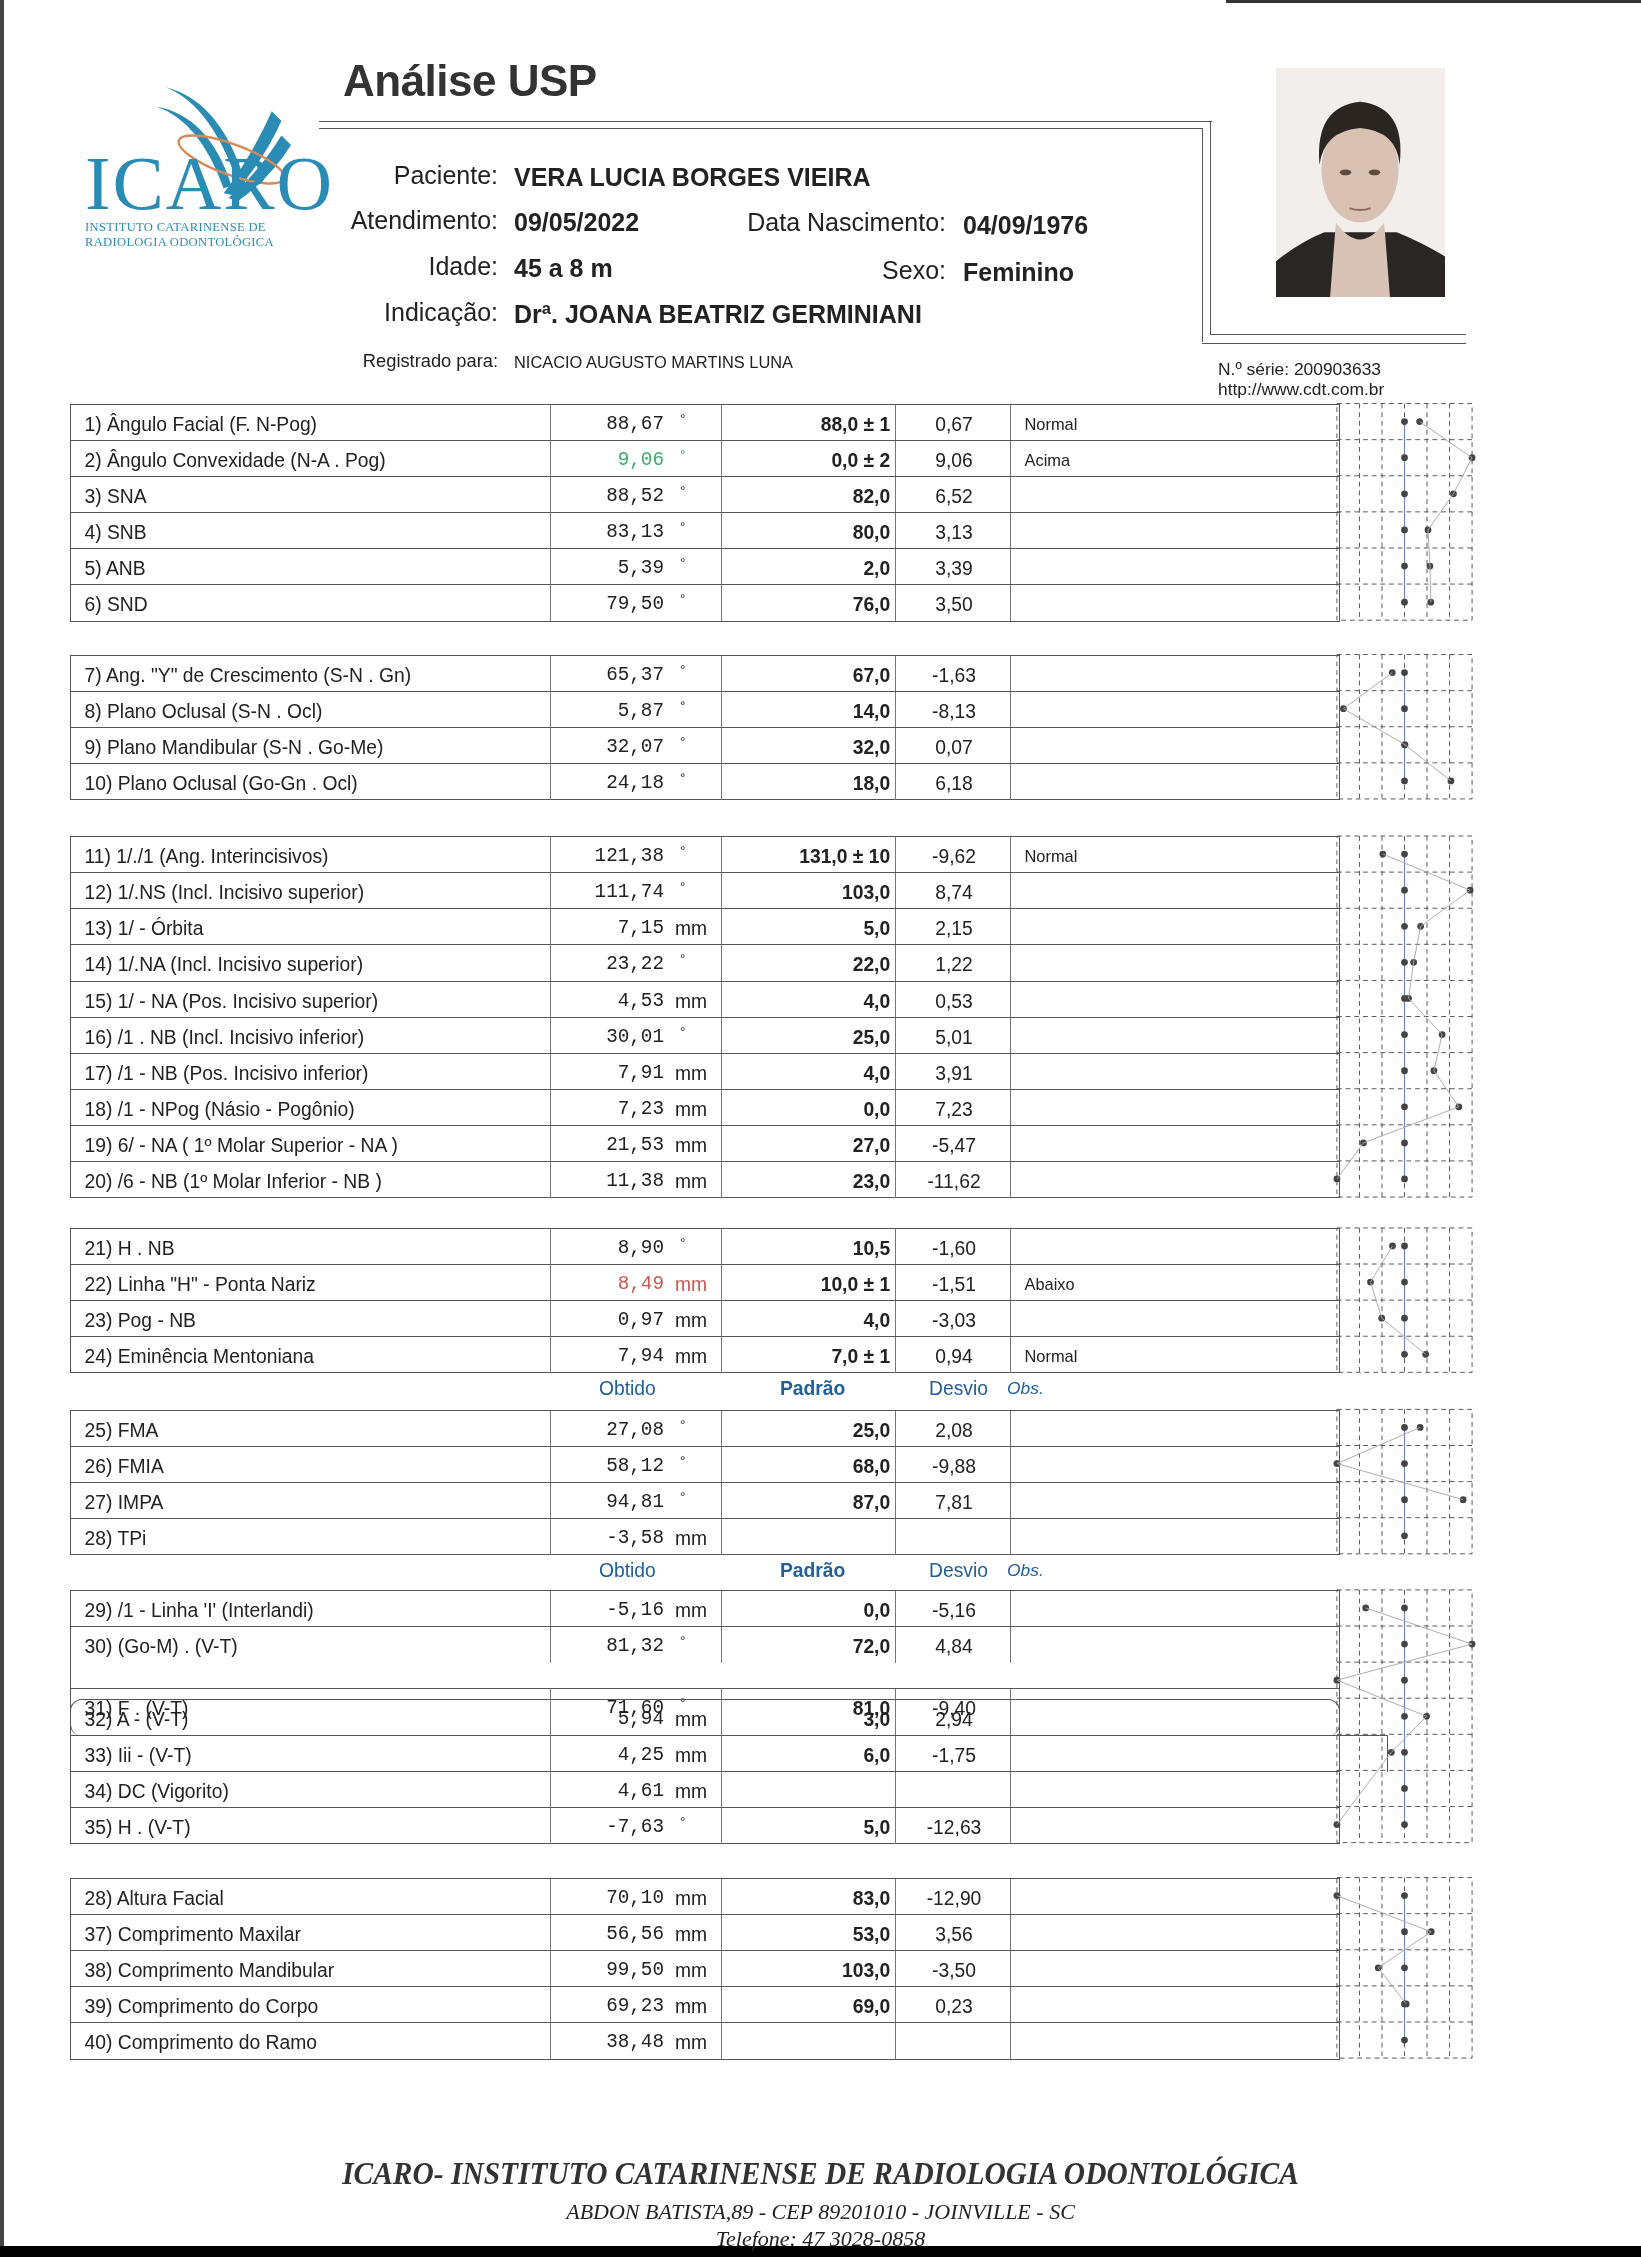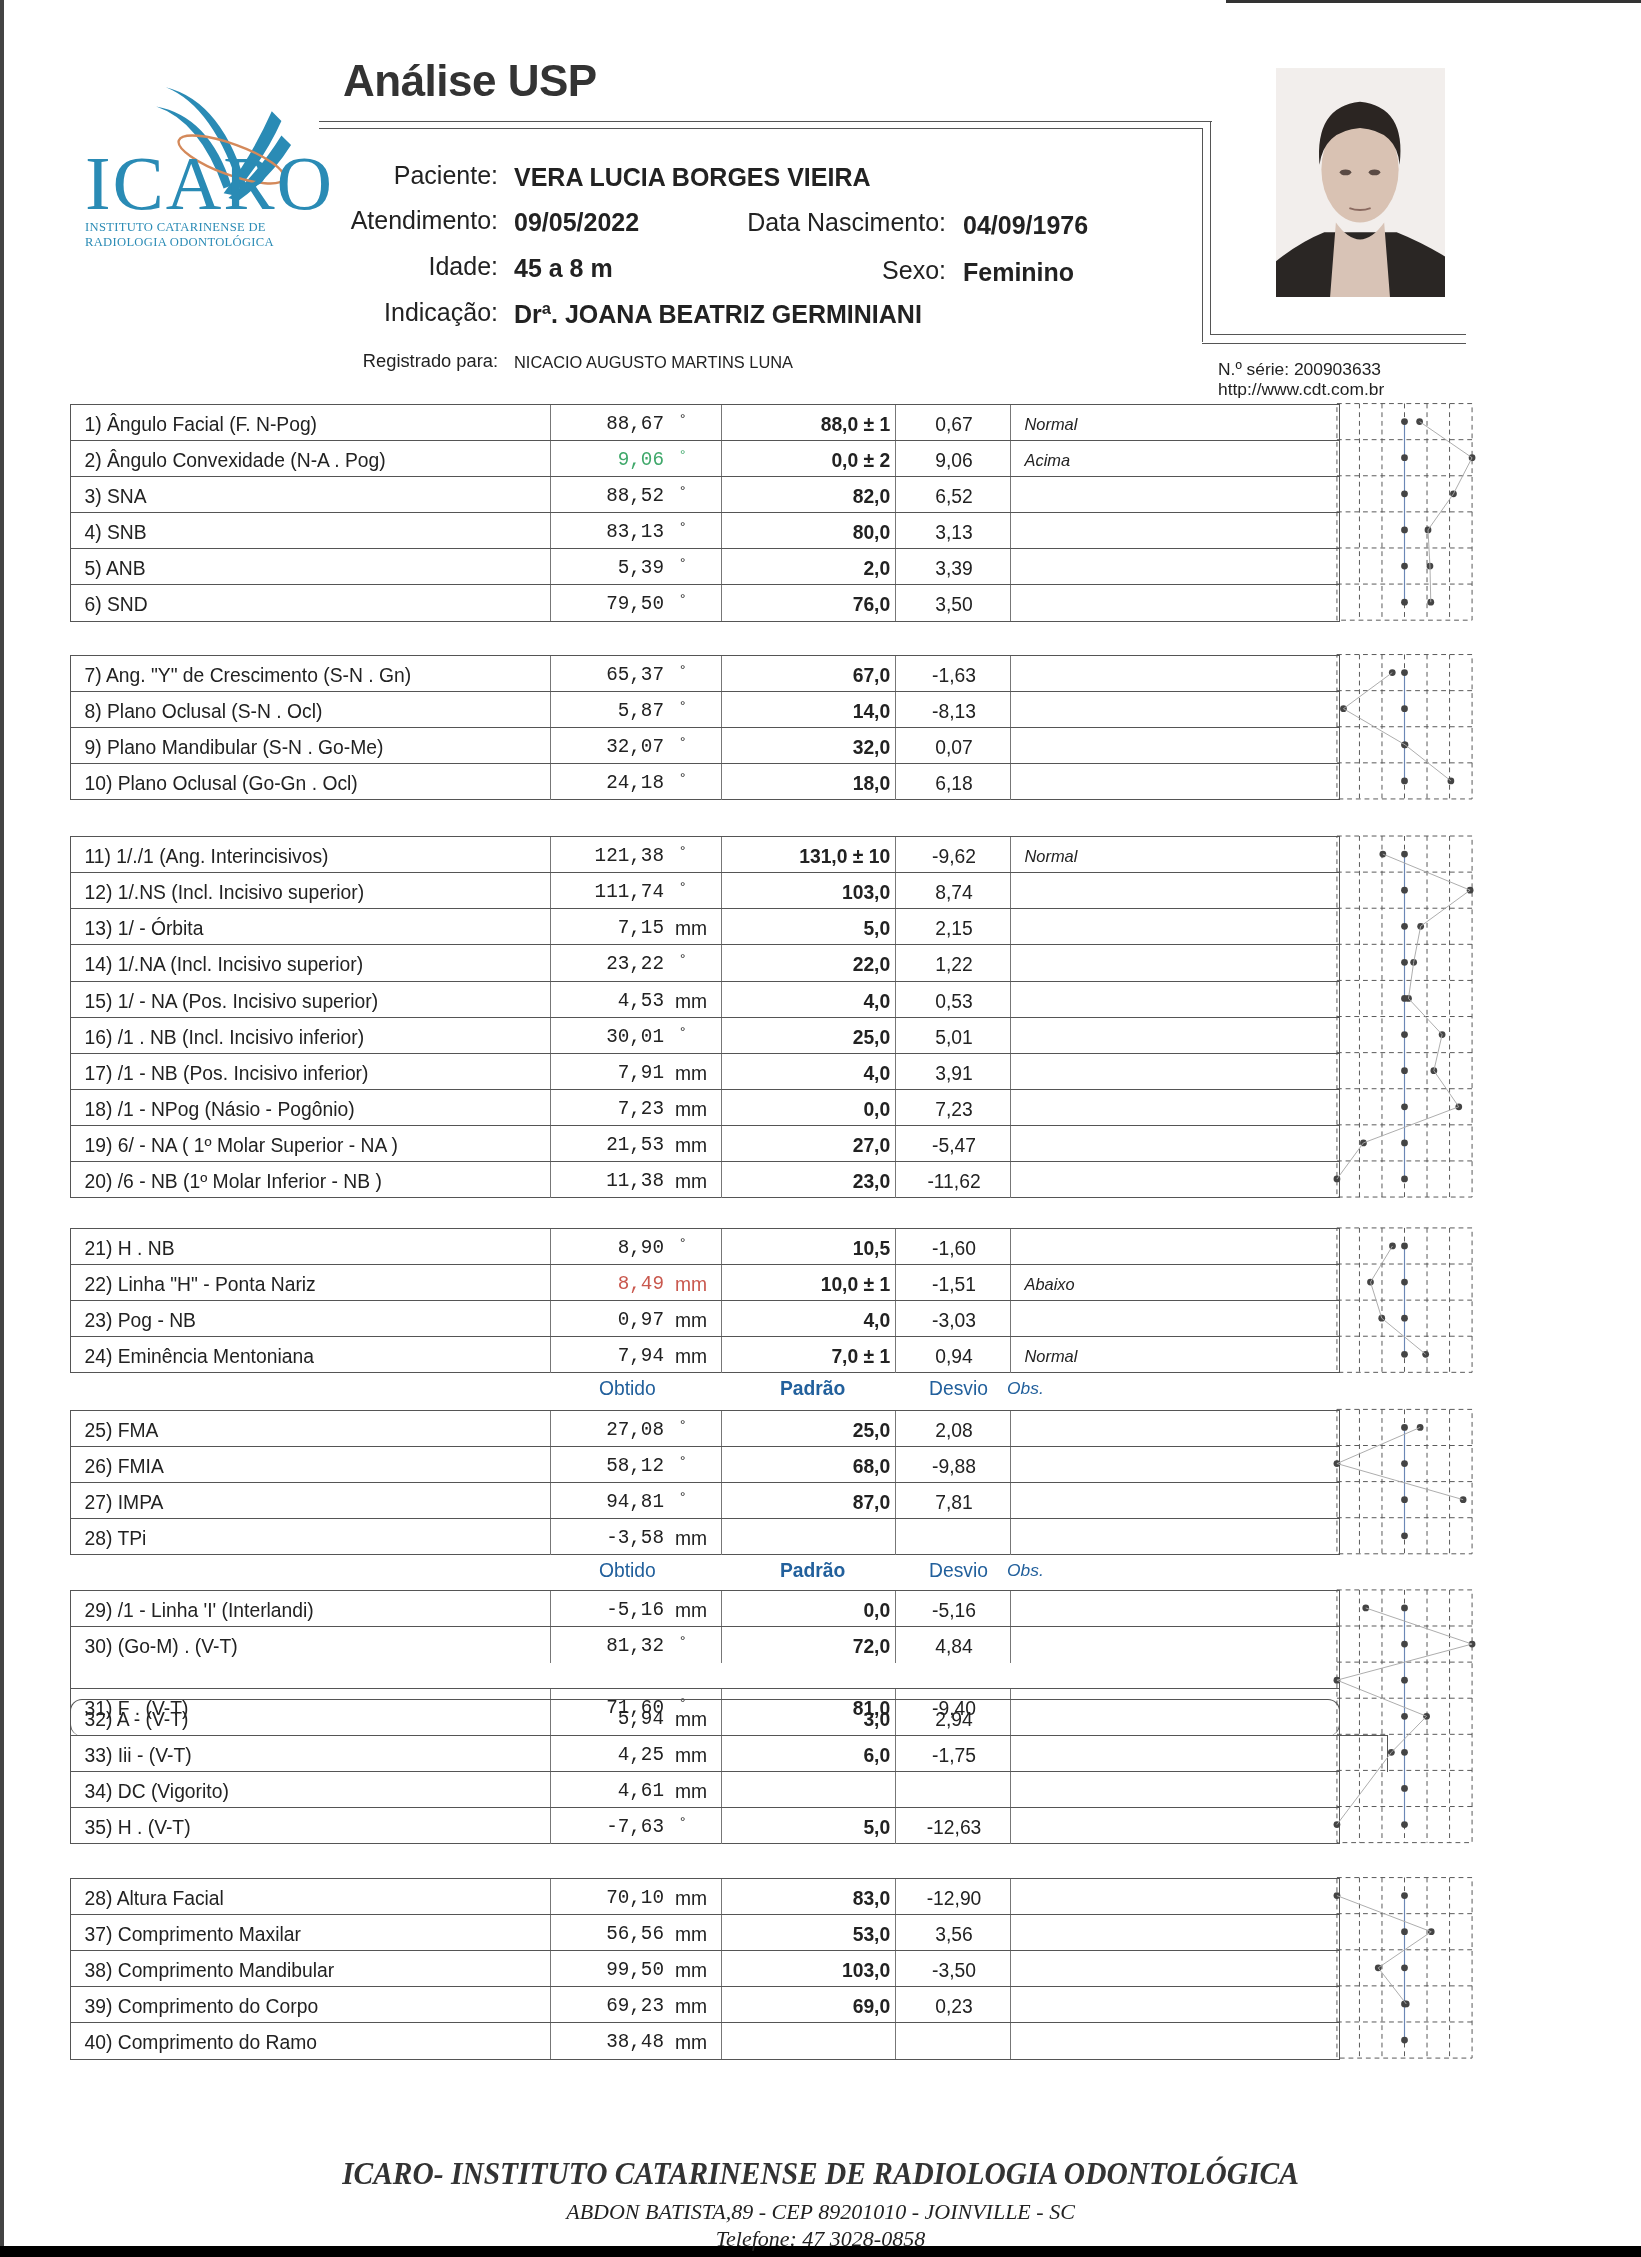--- a/index.html
+++ b/index.html
@@ -33,21 +33,21 @@
   .sect { position:absolute; left:70px; width:1268px; border:1px solid #555; border-top:none; }
   .cell { position:absolute; top:0; height:36px; line-height:39px; font-size:19.3px; white-space:nowrap; }
   .c-name { left:13.5px; }
   .c-obt { left:479px; width:171px; border-left:1px solid #777; }
   .c-obt .num { position:absolute; right:58px;font-family:Liberation Mono, monospace; }
   .c-obt .unit { position:absolute; left:124px; font-size:19.3px; }
   .c-obt .deg { position:absolute; left:129px; top:-5.8px; font-size:13.5px; }
   .c-pad { left:650px; width:174px; border-left:1px solid #777; text-align:right; font-weight:bold; }
   .c-pad span { padding-right:5.8px; }
   .c-des { left:824px; width:116px; border-left:1px solid #777; text-align:center; }
-  .c-obs { left:939px; width:328px; border-left:1px solid #777; font-style:italic; font-size:16.4px; }
+  .c-obs { left:939px; width:328px; border-left:1px solid #777; font-size:16.4px; }
   .c-obs span { padding-left:13.5px; }
   .green { color:#3fa86a; }
   .red { color:#c9584e; }
 
   .colhdr { position:absolute; font-size:19.3px; color:#22609c; }
   .colhdr.b { font-weight:bold; }
   .colhdr.i { font-style:italic; font-size:17.4px; }
 
   .graph { position:absolute; left:0; top:0; }
 

